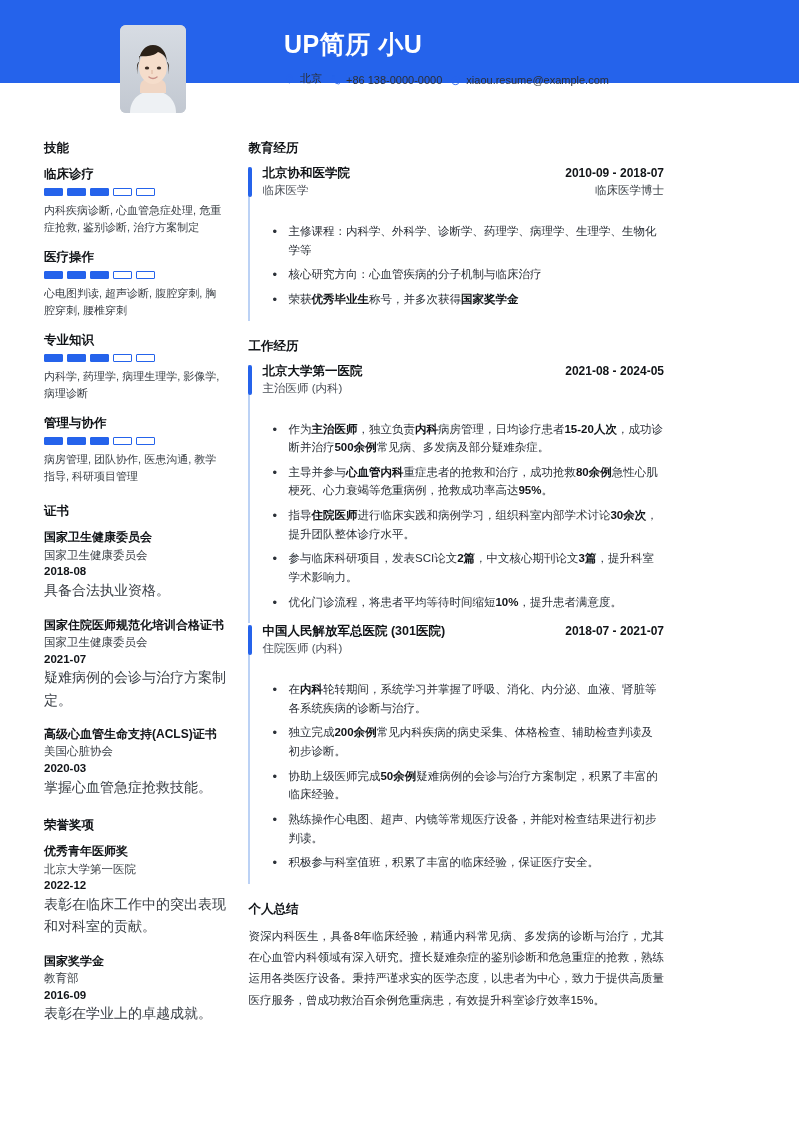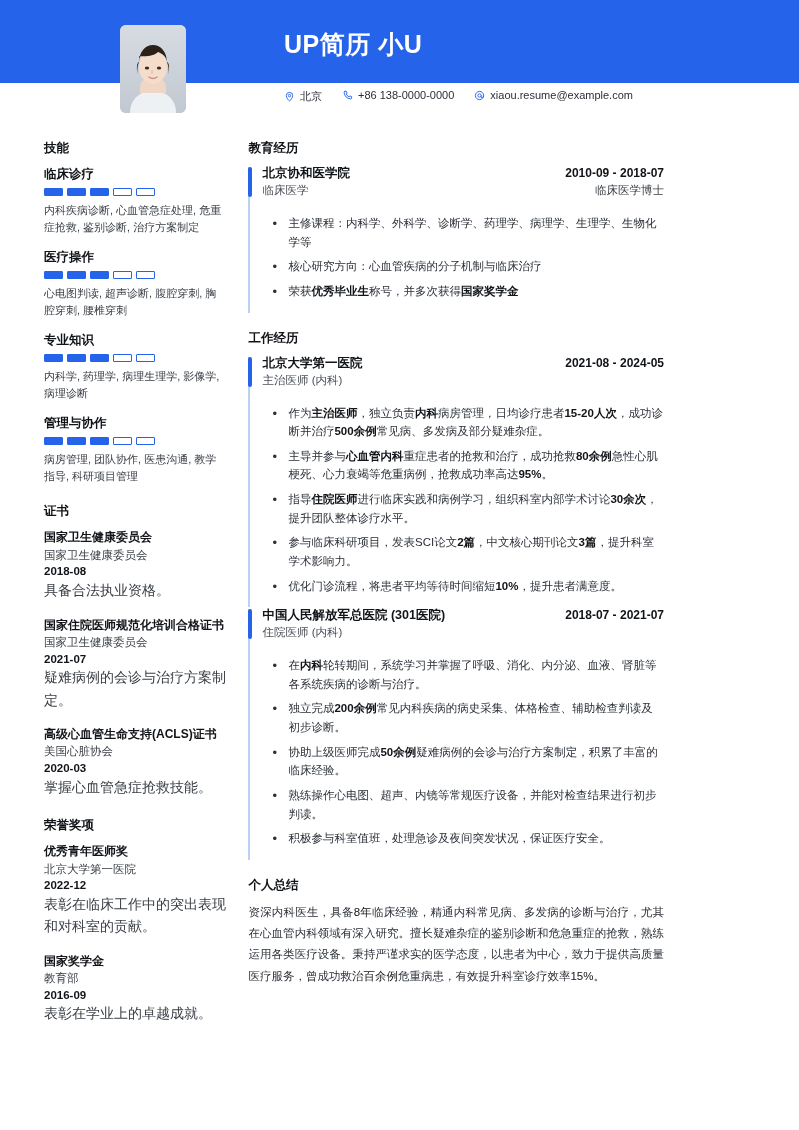--- a/index.html
+++ b/index.html
@@ -41,24 +41,24 @@
     overflow: hidden;
     background: #c9ced6;
     z-index: 5;
   }
   .photo svg { display: block; width: 100%; height: 100%; }
 
   
   .contact-row {
     position: absolute;
     left: 284px;
-    top: 89px;
+    top: 71px;
     display: flex;
-    align-items: flex-start;
-    gap: 20px;
+    align-items: flex-end;
+    gap: 8px;
     font-size: 11px;
     color: #2b2f36;
   }
   .contact-item { display: flex; align-items: center; gap: 5px; white-space: nowrap; }
   .contact-item svg { display:block; }
 
   
   .content {
     position: absolute;
     top: 131px; left: 16px;
@@ -180,21 +180,21 @@
   .ti-role {
     font-size: 11.5px;
     color: #4a4f57;
   }
   .ti-degree {
     font-size: 11.5px;
     color: #3b4047;
     white-space: nowrap;
   }
 
-  .bullets { margin-top: 16px; list-style: none; }
+  .bullets { margin-top: 24px; list-style: none; }
   .bullets li {
     position: relative;
     padding-left: 26px;
     font-size: 11.5px;
     line-height: 1.62;
     color: #2b3038;
     margin-bottom: 6px;
   }
   .bullets li::before {
     content: "•";
@@ -412,21 +412,21 @@
               <span class="ti-range">2018-07 - 2021-07</span>
             </div>
             <div class="ti-sub">
               <span class="ti-role">住院医师 (内科)</span>
             </div>
             <ul class="bullets">
               <li>在<b>内科</b>轮转期间，系统学习并掌握了呼吸、消化、内分泌、血液、肾脏等各系统疾病的诊断与治疗。</li>
               <li>独立完成<b>200余例</b>常见内科疾病的病史采集、体格检查、辅助检查判读及初步诊断。</li>
               <li>协助上级医师完成<b>50余例</b>疑难病例的会诊与治疗方案制定，积累了丰富的临床经验。</li>
               <li>熟练操作心电图、超声、内镜等常规医疗设备，并能对检查结果进行初步判读。</li>
-              <li>积极参与科室值班，处理急诊及夜间突发状况，保证医疗安全。</li>
+              <li>积极参与科室值班，积累了丰富的临床经验，保证医疗安全。</li>
             </ul>
           </div>
         </div>
     </div>
 
     <div class="main-section">
       <div class="main-section-title">个人总结</div>
       <div class="summary-text" id="summary-text">资深内科医生，具备<b>8年</b>临床经验，精通内科常见病、多发病的诊断与治疗，尤其在心血管内科领域有深入研究。擅长疑难杂症的鉴别诊断和危急重症的抢救，熟练运用各类医疗设备。秉持严谨求实的医学态度，以患者为中心，致力于提供高质量医疗服务，曾成功救治<b>百余例</b>危重病患，有效提升科室诊疗效率<b>15%</b>。</div>
     </div>
 

